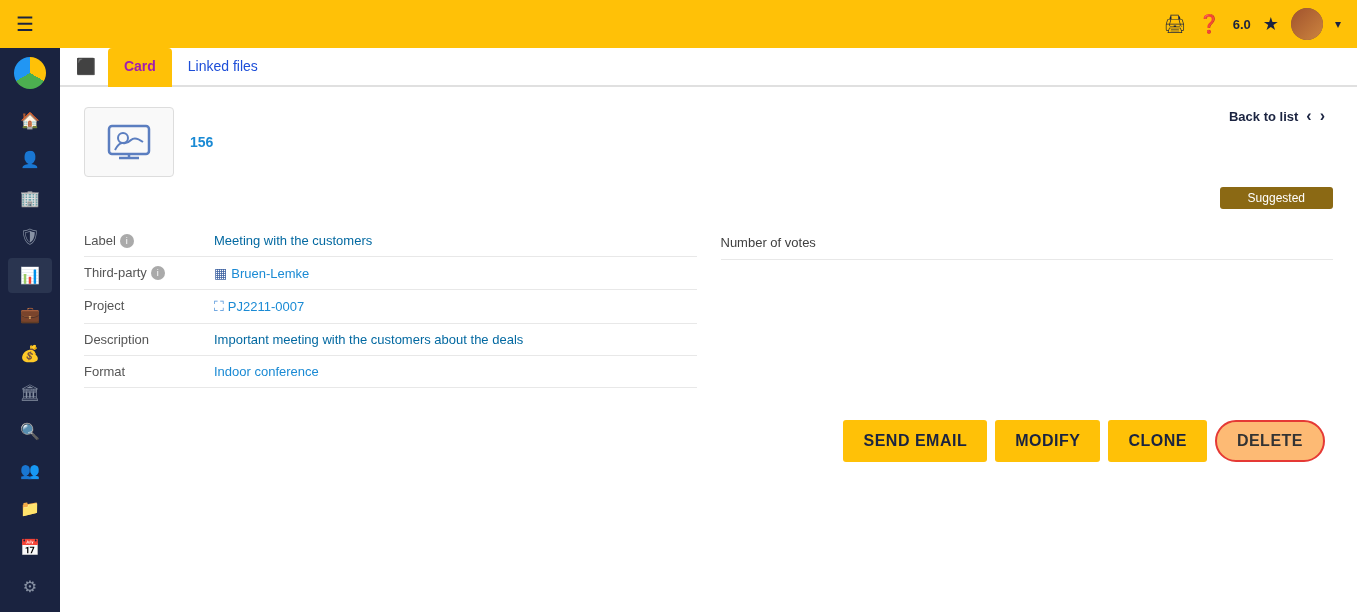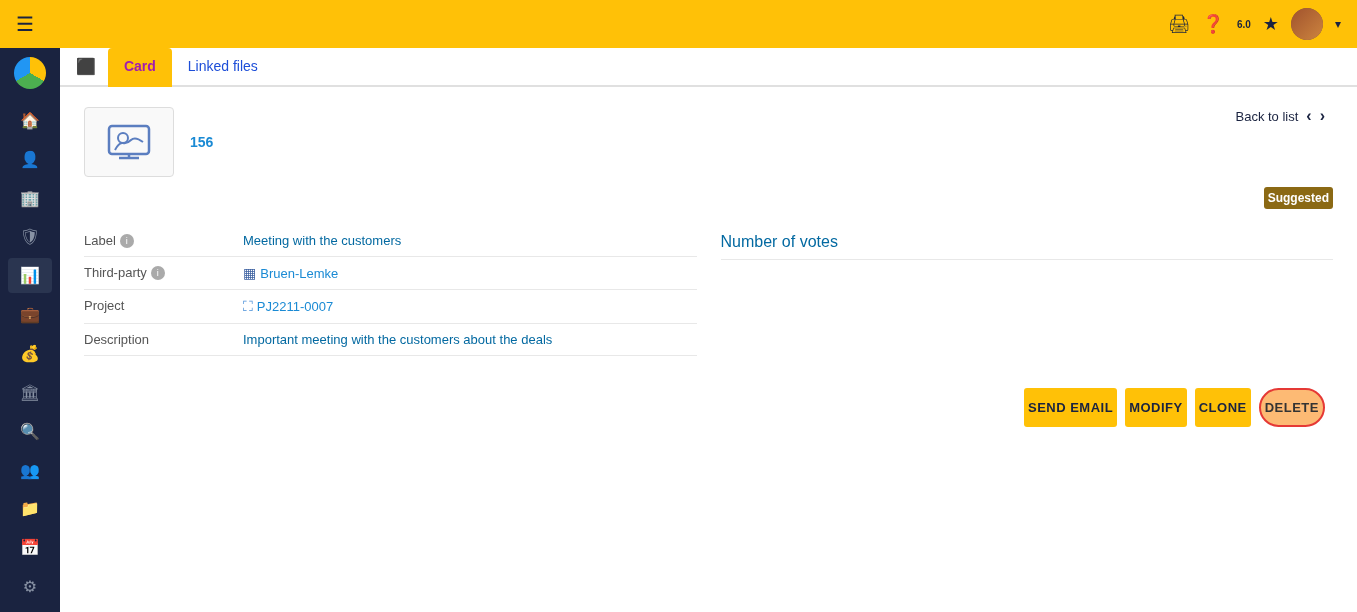--- a/index.html
+++ b/index.html
@@ -12,21 +12,21 @@
       display: flex;
       align-items: center;
       padding: 0 16px;
       justify-content: space-between;
       flex-shrink: 0;
     }
     .header-left { display: flex; align-items: center; gap: 12px; }
     .hamburger-icon { color: #1a2340; font-size: 20px; cursor: pointer; }
     .header-right { display: flex; align-items: center; gap: 12px; }
     .header-icon { color: #1a2340; font-size: 18px; cursor: pointer; }
-    .version-badge { color: #1a2340; font-size: 10px; font-weight: bold; }
+    .version-badge { color: #1a2340; font-size: 13px; font-weight: bold; }
     .star-icon { color: #1a2340; font-size: 18px; cursor: pointer; }
     .avatar-circle {
       width: 32px; height: 32px; border-radius: 50%; background: #8B5E3C;
       display: flex; align-items: center; justify-content: center;
       overflow: hidden; cursor: pointer;
     }
     .avatar-img {
       width: 100%; height: 100%; background: linear-gradient(135deg, #a0522d, #cd853f);
       border-radius: 50%;
     }
@@ -130,57 +130,56 @@
     
     .nav-top-right {
       margin-left: auto;
       display: flex;
       align-items: center;
       gap: 8px;
     }
     .back-to-list-link {
       color: #1a2340;
       font-size: 13px;
-      font-weight: normal;
+      font-weight: bold;
       cursor: pointer;
       text-decoration: none;
     }
     .nav-arrow {
       color: #1a2340;
       font-size: 16px;
       cursor: pointer;
       font-weight: bold;
     }
     .suggested-badge {
       background: #8B6914;
       color: white;
       font-size: 12px;
-      font-weight: bold;
-      padding: 4px 4px;
+      font-weight: normal;
+      padding: 4px 28px;
       border-radius: 3px;
     }
 
     
     .fields-section {
       display: flex;
       gap: 24px;
     }
     .fields-left {
       flex: 1;
       max-width: 700px;
     }
     .fields-right {
       flex: 1;
     }
     .field-row {
       display: flex;
       border-bottom: 1px solid #e8e8e8;
       padding: 8px 0;
       align-items: flex-start;
-      gap: 29px;
     }
     .field-label {
       width: 130px;
       font-size: 13px;
       color: #555;
       flex-shrink: 0;
       display: flex;
       align-items: center;
       gap: 4px;
     }
@@ -197,34 +196,34 @@
       font-size: 13px;
       color: #0369a1;
     }
     .field-value.link { color: #1a8ad4; }
     .third-party-icon {
       display: inline-flex; align-items: center; gap: 4px;
     }
     .building-icon { color: #3a5fa0; font-size: 14px; }
     .project-icon { color: #4a90d9; font-size: 14px; }
     .number-of-votes-label {
-      font-size: 16px; color: #0369a1;
+      font-size: 13px; color: #404040;
     }
 
     
     .action-buttons {
       display: flex;
       justify-content: flex-end;
       gap: 8px;
       margin-top: 32px;
       padding-right: 8px;
     }
     .btn {
-      padding: 10px 4px;
-      font-size: 13px;
+      padding: 10px 20px;
+      font-size: 16px;
       font-weight: bold;
       border: none;
       border-radius: 3px;
       cursor: pointer;
       letter-spacing: 0.5px;
     }
     .btn-yellow {
       background: #FFC107;
       color: #1a2340;
     }
@@ -347,20 +346,26 @@
             </div>
           </div>
 
           <div class="field-row">
             <div class="field-label">
               <span>Description</span>
             </div>
             <div class="field-value">Important meeting with the customers about the deals</div>
           </div>
 
+          <div class="field-row">
+            <div class="field-label">
+              <span>Format</span>
+            </div>
+            <div class="field-value link">Indoor conference</div>
+          </div>
 
 
 
         </div>
 
         <div class="fields-right">
           <div style="padding: 8px 0; border-bottom: 1px solid #e8e8e8;">
             <span class="number-of-votes-label">Number of votes</span>
           </div>
         </div>

